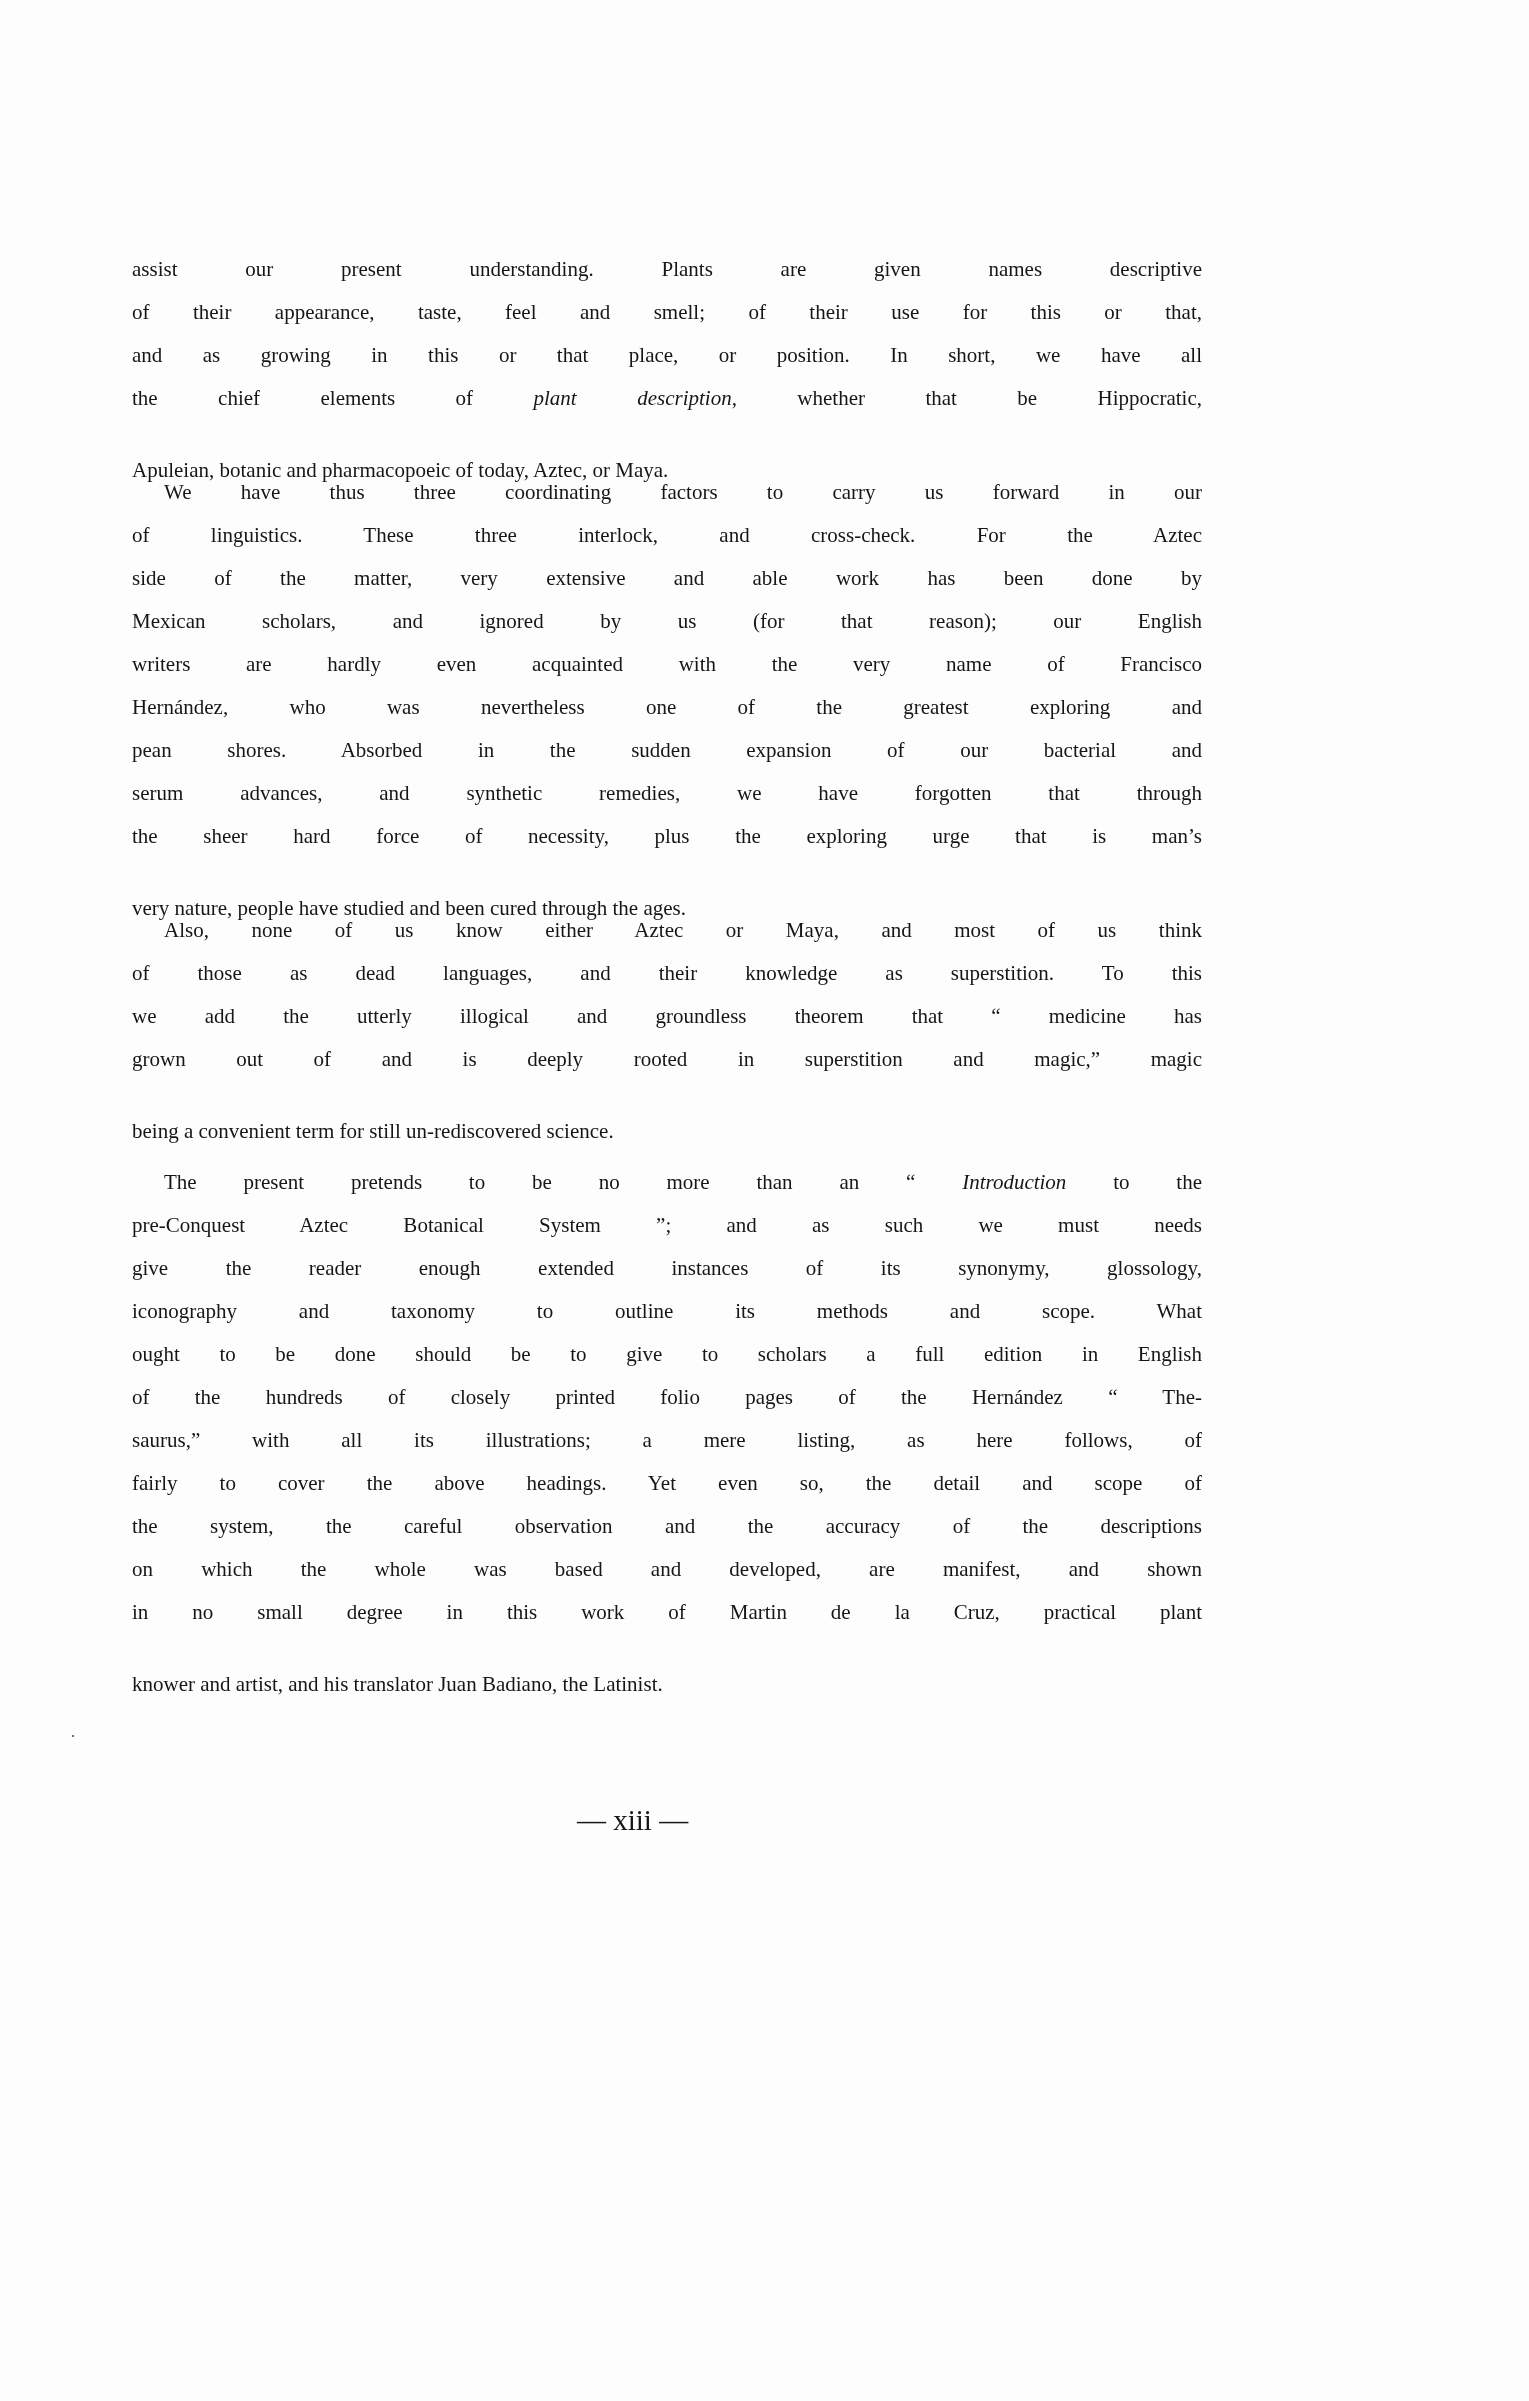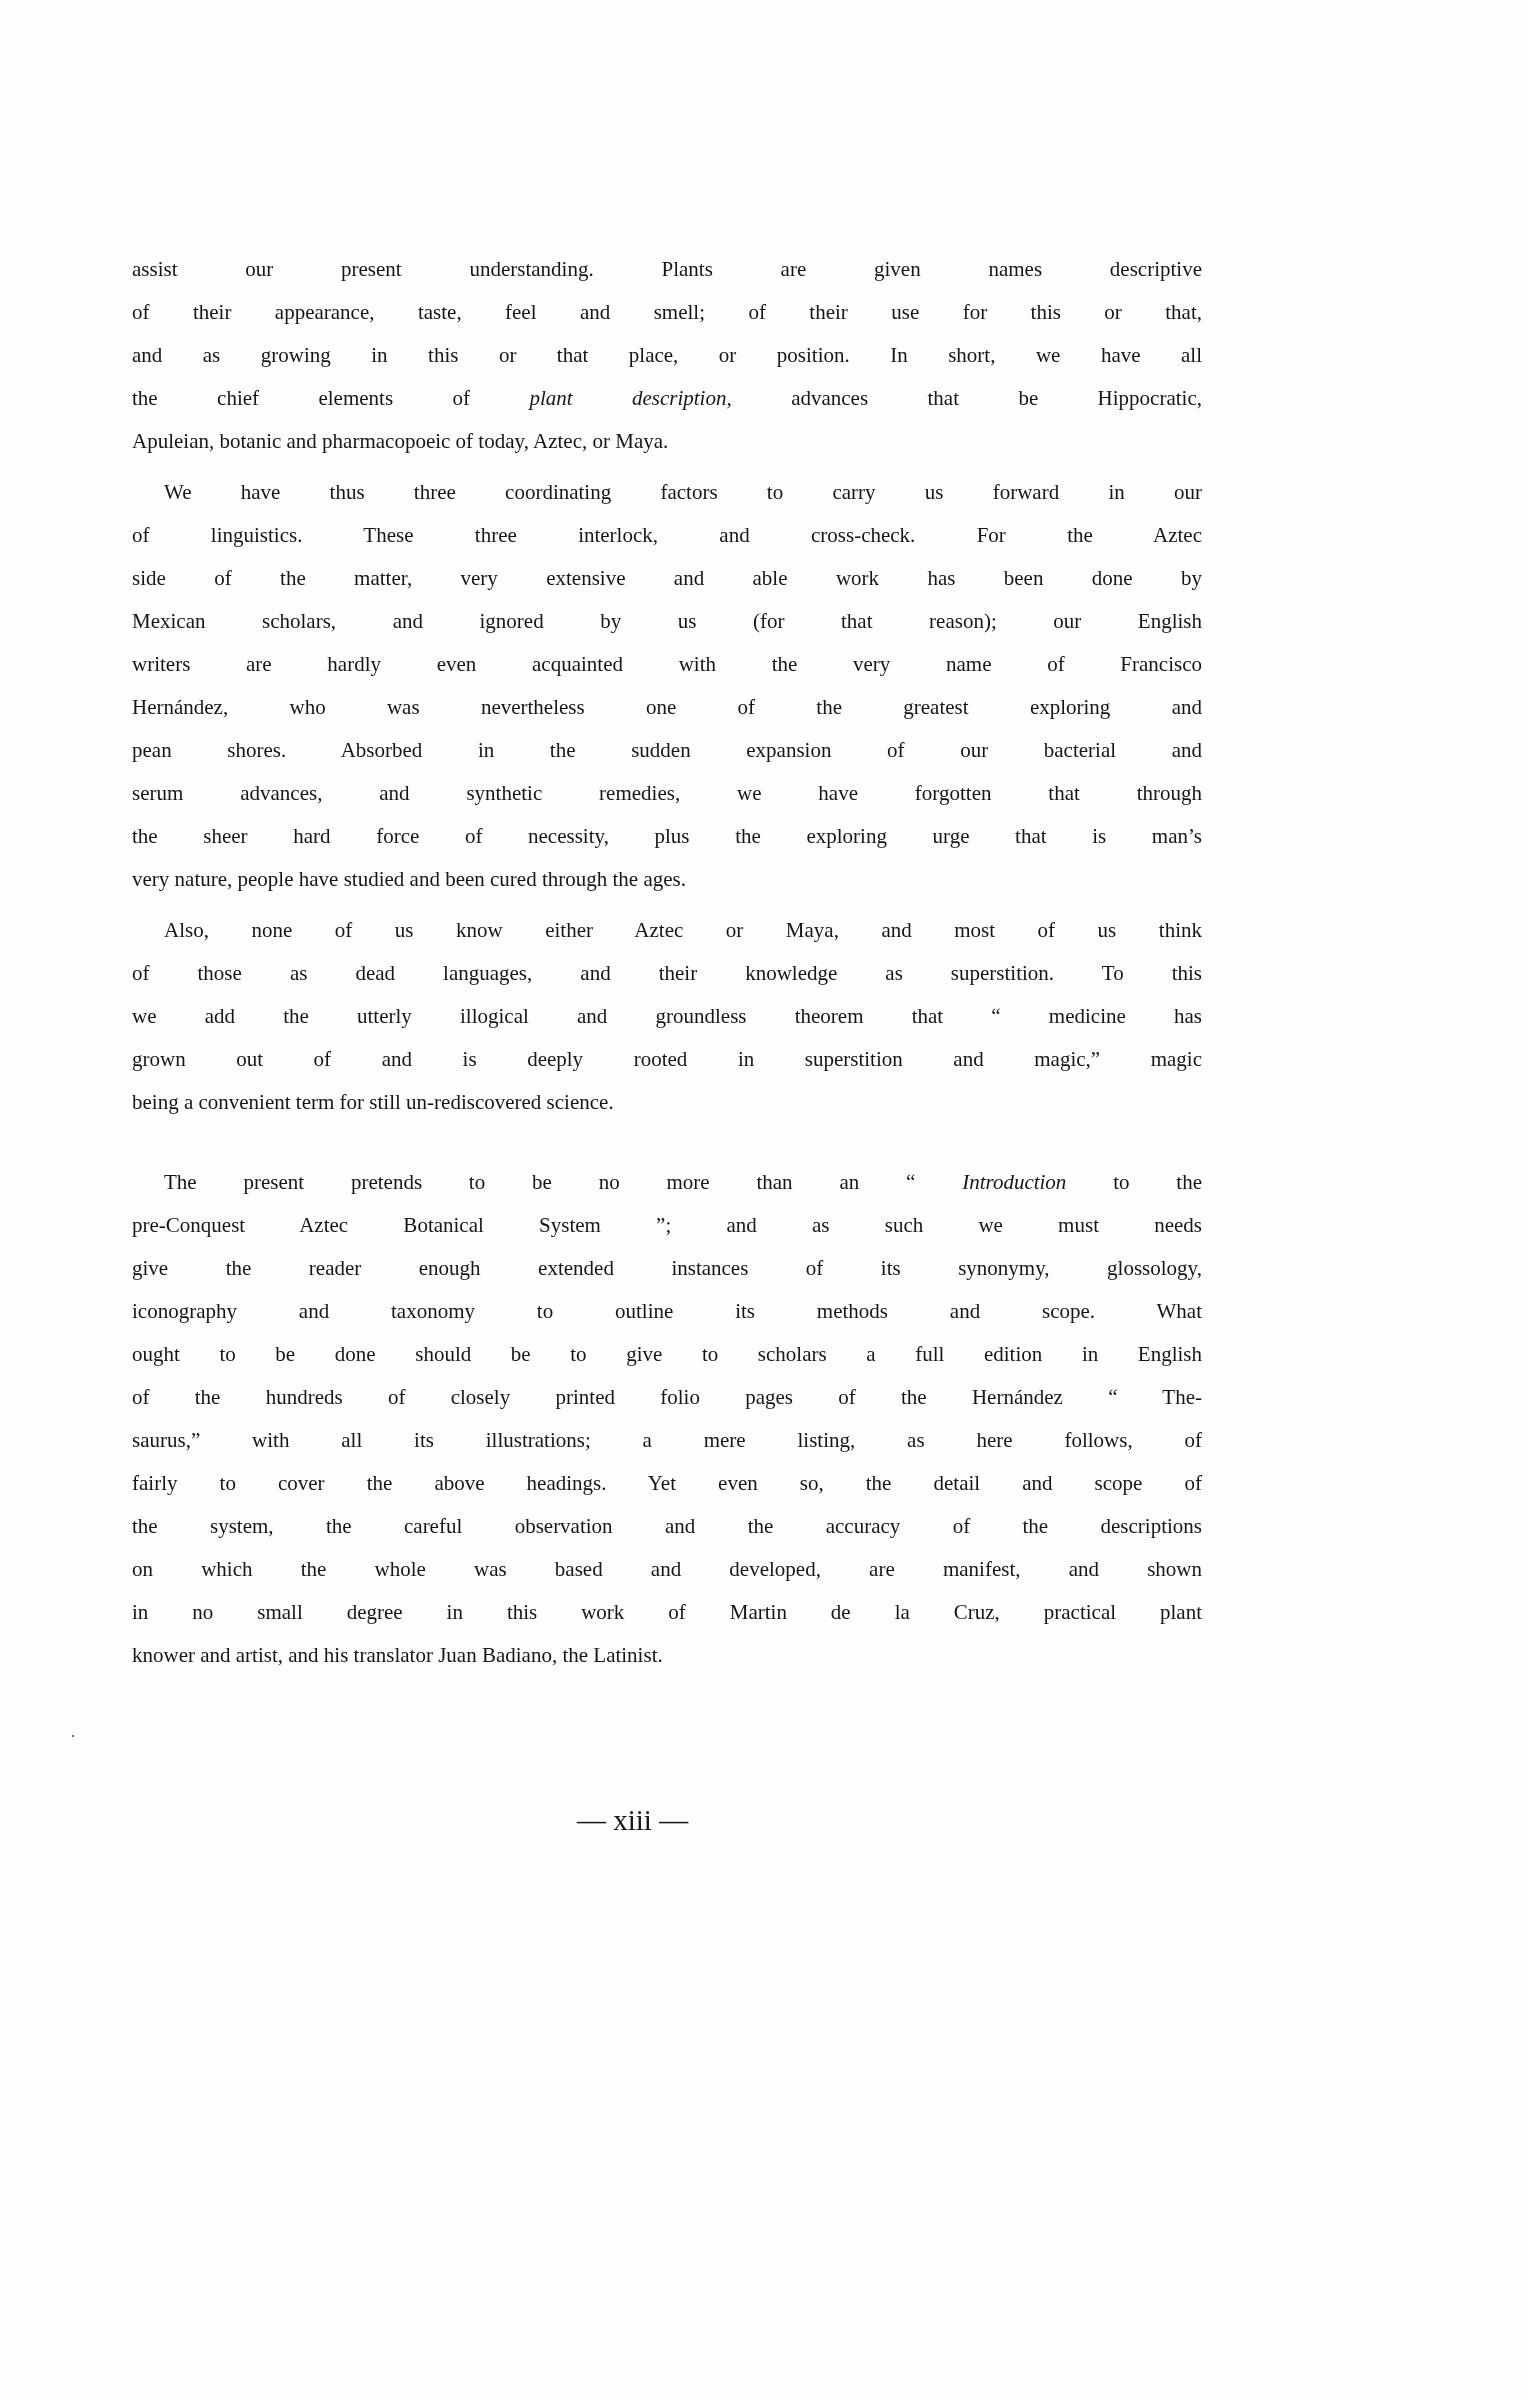--- a/index.html
+++ b/index.html
@@ -44,20 +44,21 @@
     }
     .line span.inner {
       display: inline-block;
       width: 100%;
       text-align: justify;
       text-align-last: justify;
       white-space: normal;
     }
     .line.last span.inner {
       text-align-last: left;
+      margin-top: 29px;
     }
     .line.indent span.inner {
       padding-left: 32px;
       box-sizing: border-box;
     }
     .it { font-style: italic; }
     .folio {
       position: absolute;
       left: 577px;
       top: 1799px;
@@ -80,21 +81,21 @@
 </head>
 <body>
 
 <div class="page">
   <div class="text-block">
 
     <div class="para">
       <div class="line"><span class="inner">assist our present understanding.  Plants are given names descriptive</span></div>
       <div class="line"><span class="inner">of their appearance, taste, feel and smell; of their use for this or that,</span></div>
       <div class="line"><span class="inner">and as growing in this or that place, or position.  In short, we have all</span></div>
-      <div class="line"><span class="inner"><span>the chief elements of </span><span class="it">plant description,</span><span> advances that be Hippocratic,</span></span></div>
+      <div class="line"><span class="inner"><span>the chief elements of </span><span class="it">plant description,</span><span> whether that be Hippocratic,</span></span></div>
       <div class="line last"><span class="inner">Apuleian, botanic and pharmacopoeic of today, Aztec, or Maya.</span></div>
     </div>
 
     <div class="para gap-small">
       <div class="line indent"><span class="inner">We have thus three coordinating factors to carry us forward in our</span></div>
       <div class="line"><span class="inner">of linguistics.  These three interlock, and cross-check.  For the Aztec</span></div>
       <div class="line"><span class="inner">side of the matter, very extensive and able work has been done by</span></div>
       <div class="line"><span class="inner">Mexican scholars, and ignored by us (for that reason); our English</span></div>
       <div class="line"><span class="inner">writers are hardly even acquainted with the very name of Francisco</span></div>
       <div class="line"><span class="inner">Hernández, who was nevertheless one of the greatest exploring and</span></div>

